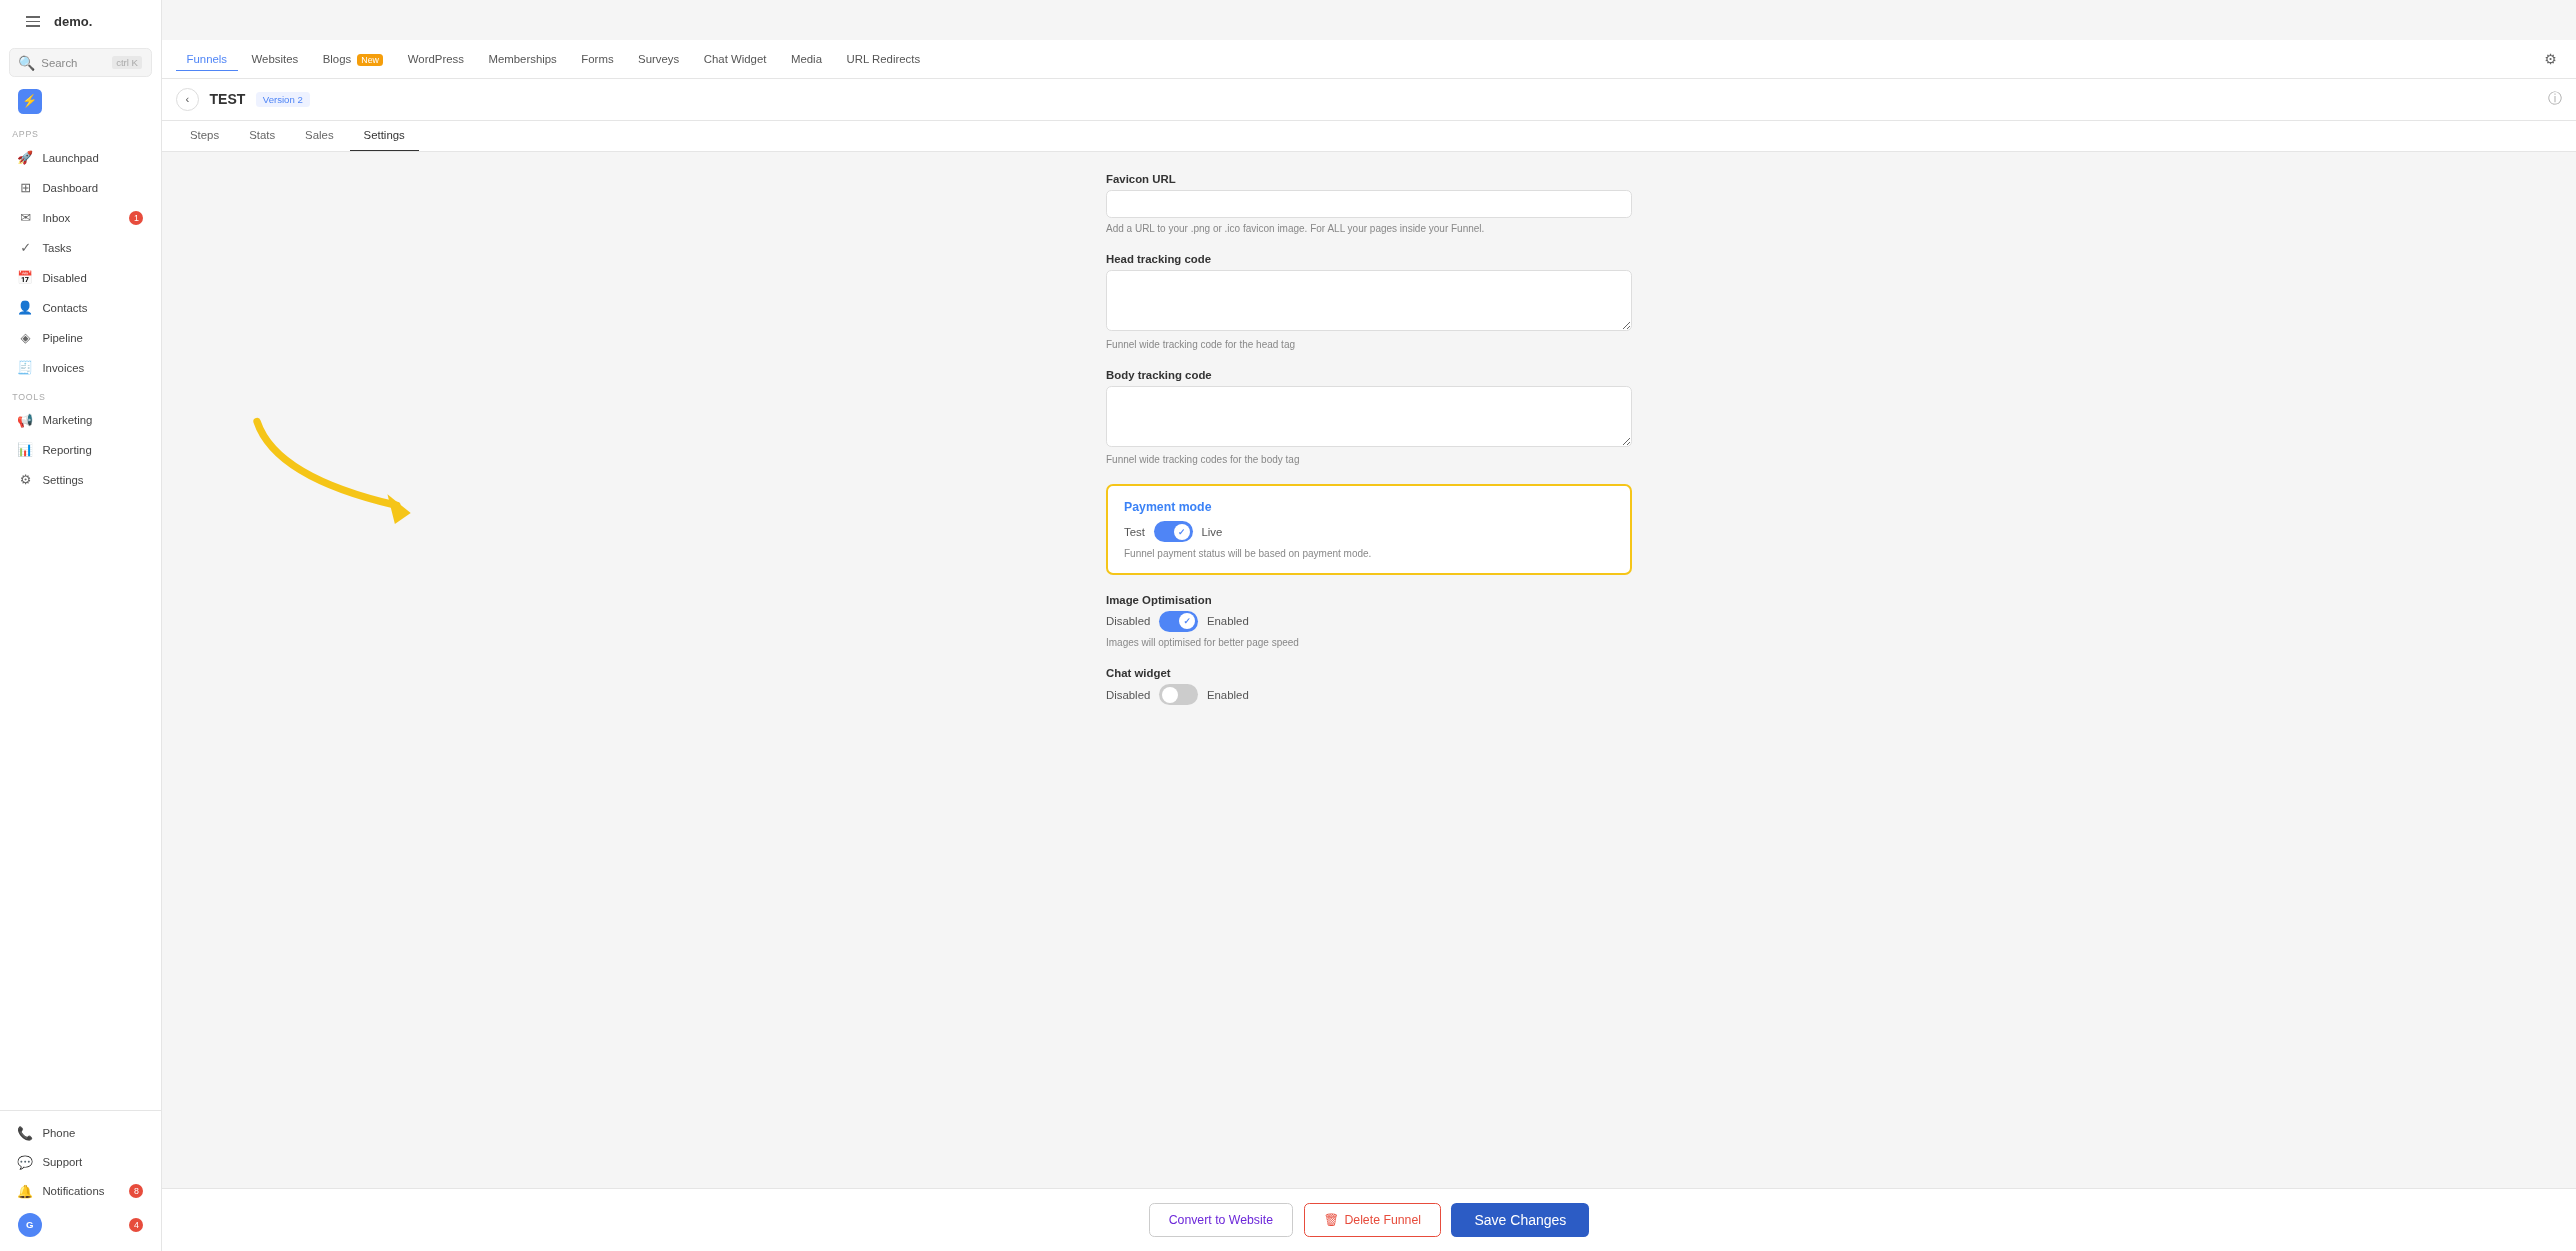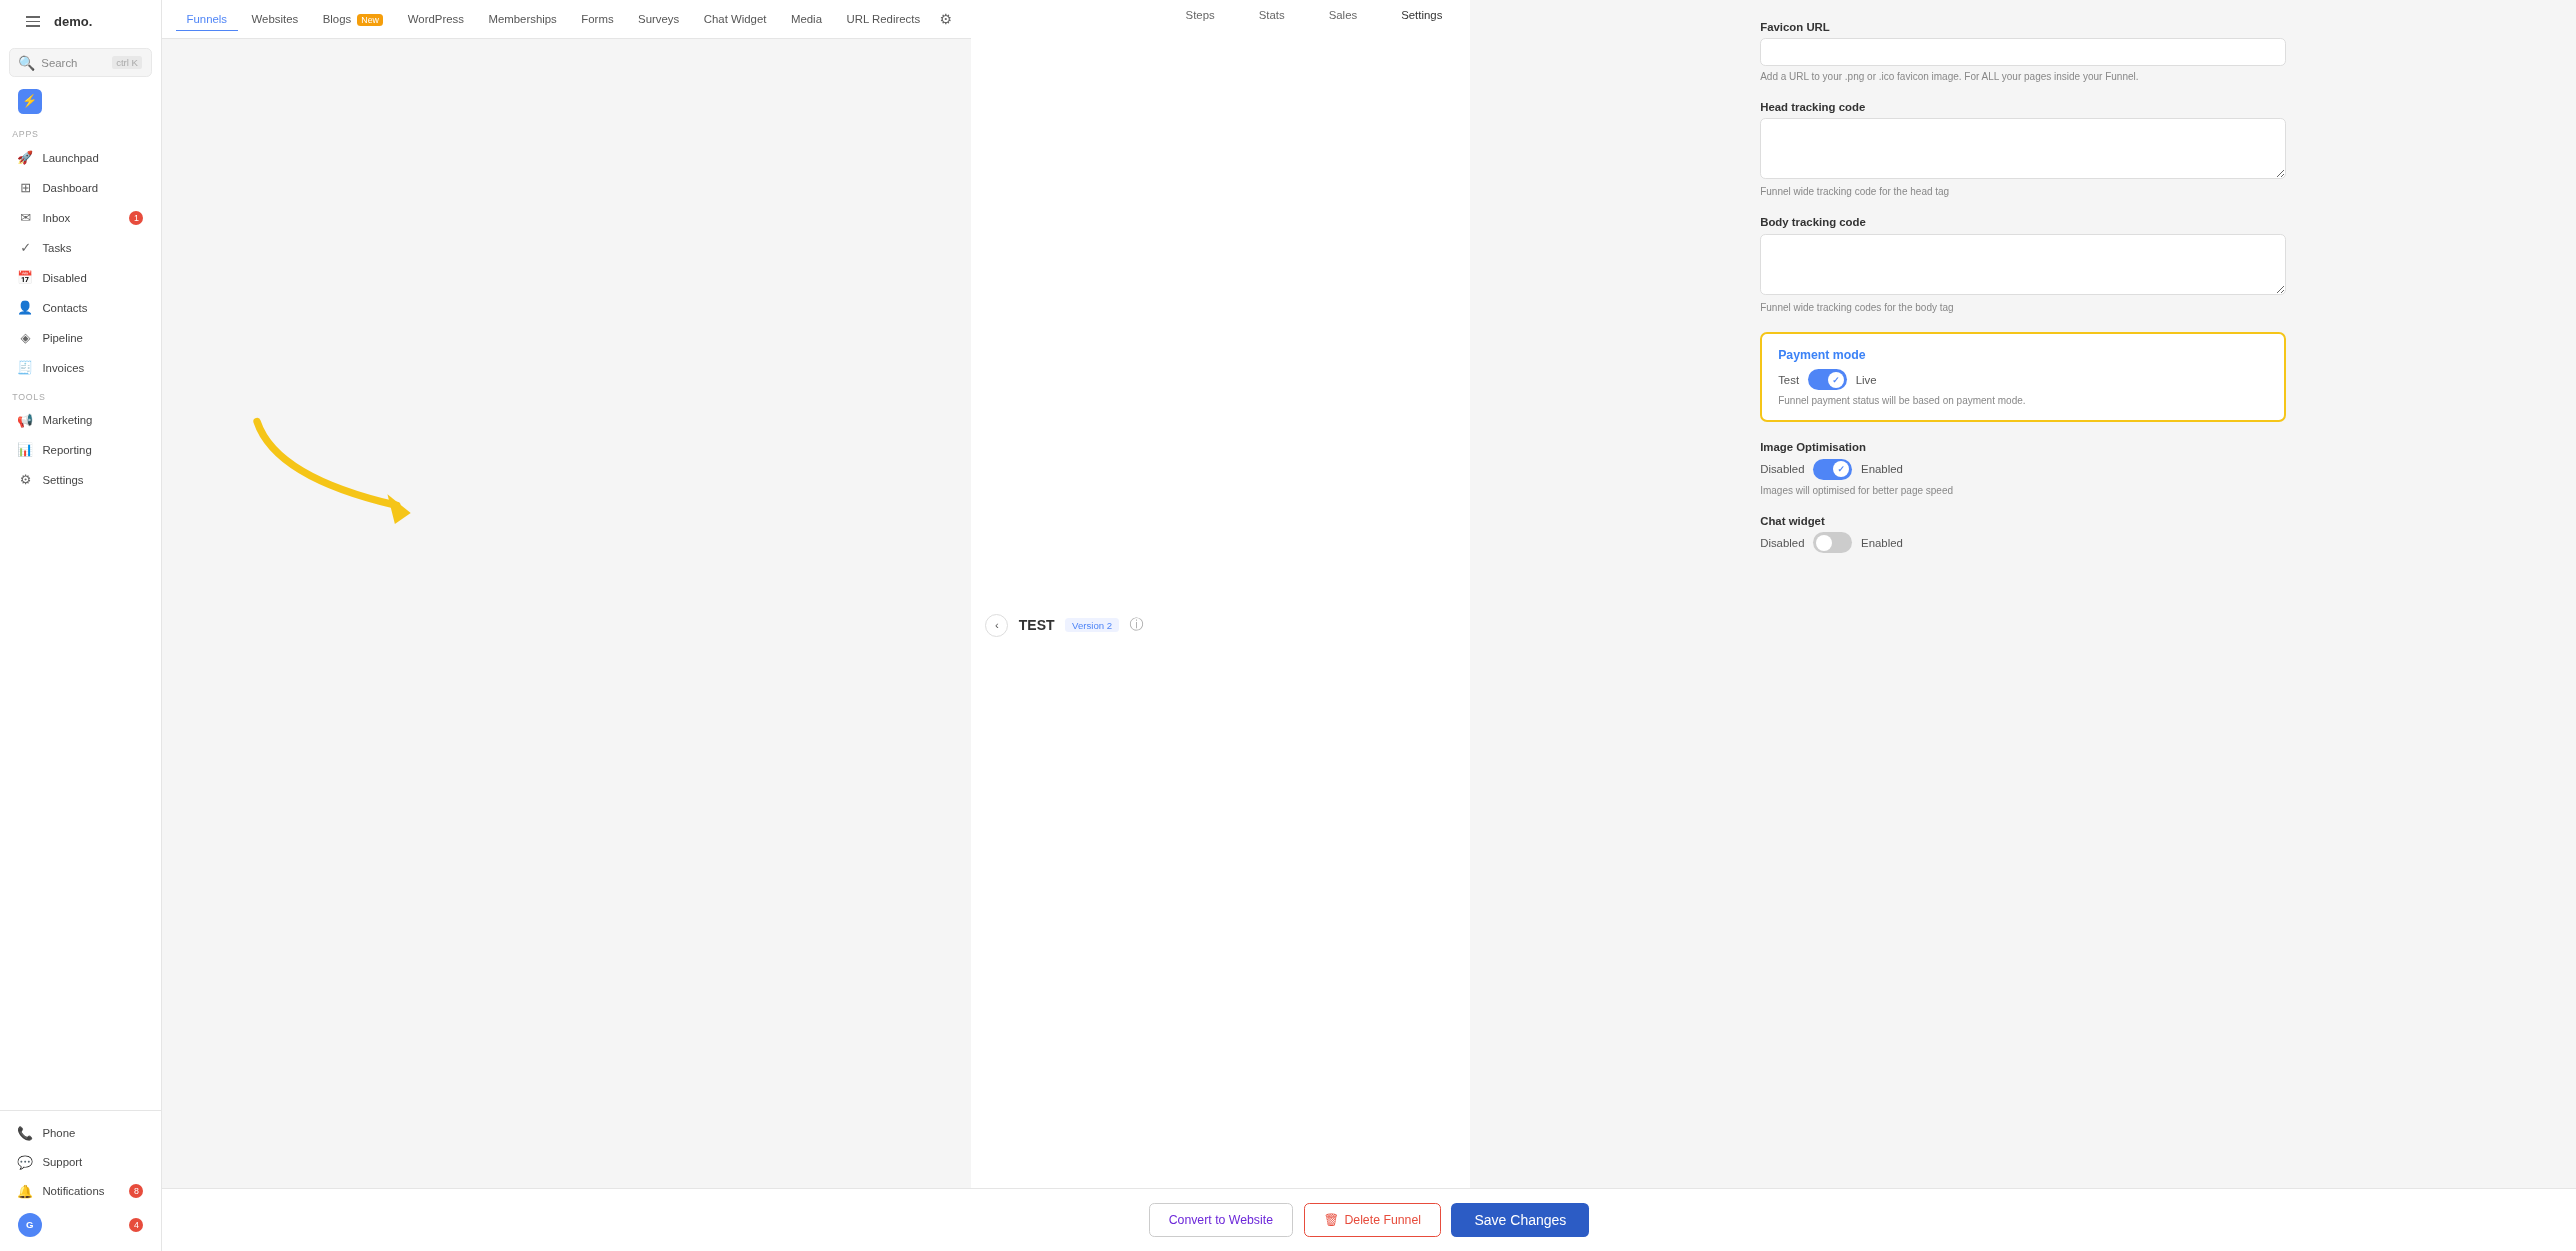--- a/index.html
+++ b/index.html
@@ -114,22 +114,23 @@
       justify-content: center;
       color: white;
       font-size: 9.6px;
       font-weight: 600;
     }
 
     
     .main {
       flex: 1;
       display: flex;
-      flex-direction: row;
+      flex-direction: column;
       overflow: hidden;
+      margin-top: 40px;
     }
 
     
     .top-nav {
       background: #fff;
       border-bottom: 0.9px solid #e5e5e5;
       display: flex;
       align-items: center;
       padding: 0 14px;
       height: 39px;
@@ -201,21 +202,21 @@
       font-size: 14px;
       cursor: pointer;
     }
 
     
     .tabs-bar {
       background: #fff;
       border-bottom: 0.9px solid #e5e5e5;
       padding: 0 14px;
       display: flex;
-      gap: 16px;
+      gap: 2px;
     }
     .tab {
       padding: 8.8px 14px;
       font-size: 11.4px;
       color: #666;
       cursor: pointer;
       border-bottom: 1.8px solid transparent;
     }
     .tab.active {
       color: #333;

